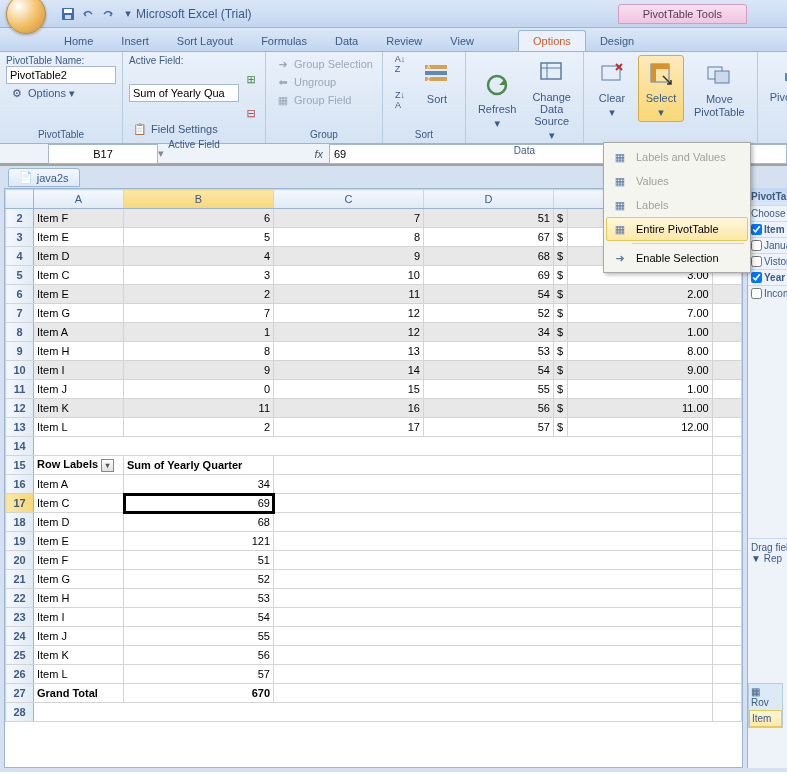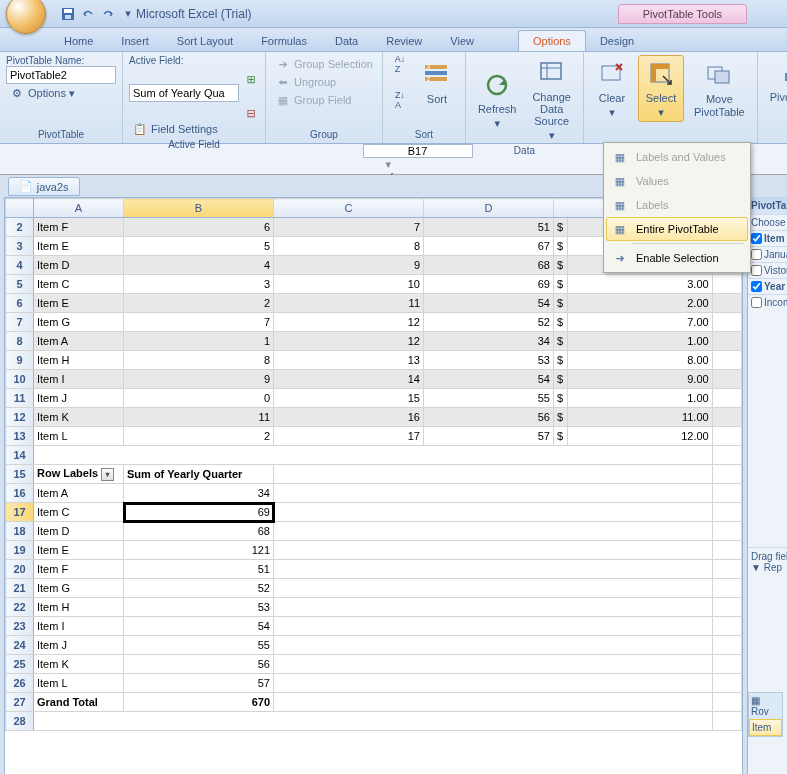--- a/index.html
+++ b/index.html
@@ -37,21 +37,21 @@
 
 
 .select-menu { position: absolute; top: 142px; left: 603px; width: 148px; background: #f5f5f0; border: 1px solid #a9a9a9; box-shadow: 2px 2px 4px rgba(0,0,0,0.25); z-index: 100; padding: 2px; }
 .menu-item { display: flex; align-items: center; gap: 8px; padding: 4px 6px; cursor: pointer; }
 .menu-item.disabled { color: #a0a0a0; }
 .menu-item.hover { background: linear-gradient(#fef7dc, #fce8a8); border: 1px solid #e7c94f; border-radius: 2px; padding: 3px 5px; }
 .menu-icon { width: 16px; height: 16px; display: inline-flex; align-items: center; justify-content: center; color: #5a7ca8; }
 .menu-sep { height: 1px; background: #d0d0c8; margin: 2px 4px 2px 26px; }
 
 
-.formula-bar { height: 31px; display: flex; align-items: center; border-bottom: 1px solid #a3a3a3; background: #eef3fa; flex-direction: column; }
+.formula-bar { height: 22px; display: flex; align-items: center; border-bottom: 3px solid #a3a3a3; background: #eef3fa; }
 .name-box { width: 110px; height: 20px; border: 1px solid #a6b8cf; background: #fff; margin-left: 48px; text-align: center; display: flex; align-items: center; justify-content: center; }
 .name-box-dd { width: 16px; color: #888; }
 .fx { margin: 0 6px; font-style: italic; color: #555; }
 .formula-input { flex: 1; height: 20px; border: 1px solid #a6b8cf; background: #fff; padding: 0 4px; display: flex; align-items: center; }
 
 
 .wb-area { position: relative; height: 606px; background: #d5e1f0; }
 .wb-tab { position: absolute; top: 2px; left: 8px; background: linear-gradient(#f4f8fd, #dce9f7); border: 1px solid #9bb5d5; border-radius: 3px 3px 0 0; padding: 2px 10px; color: #3b5a87; display: flex; align-items: center; gap: 4px; }
 
 

